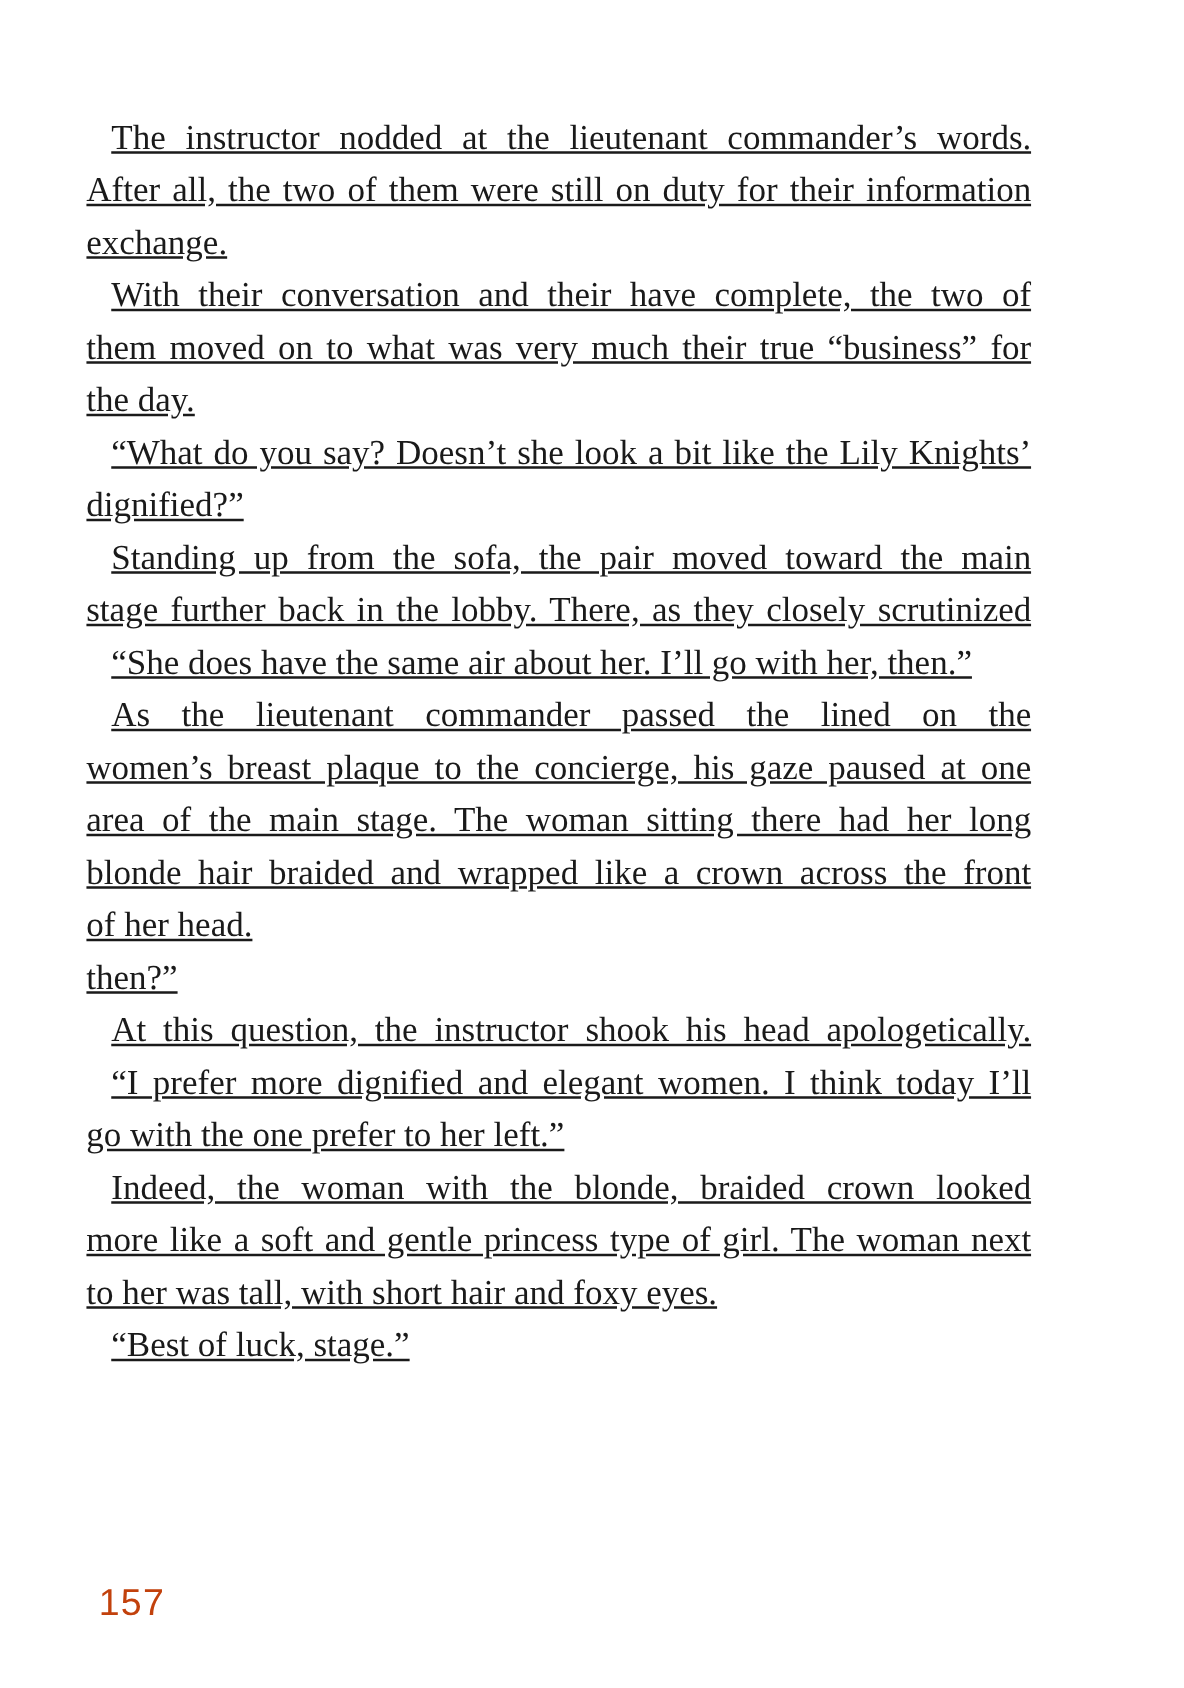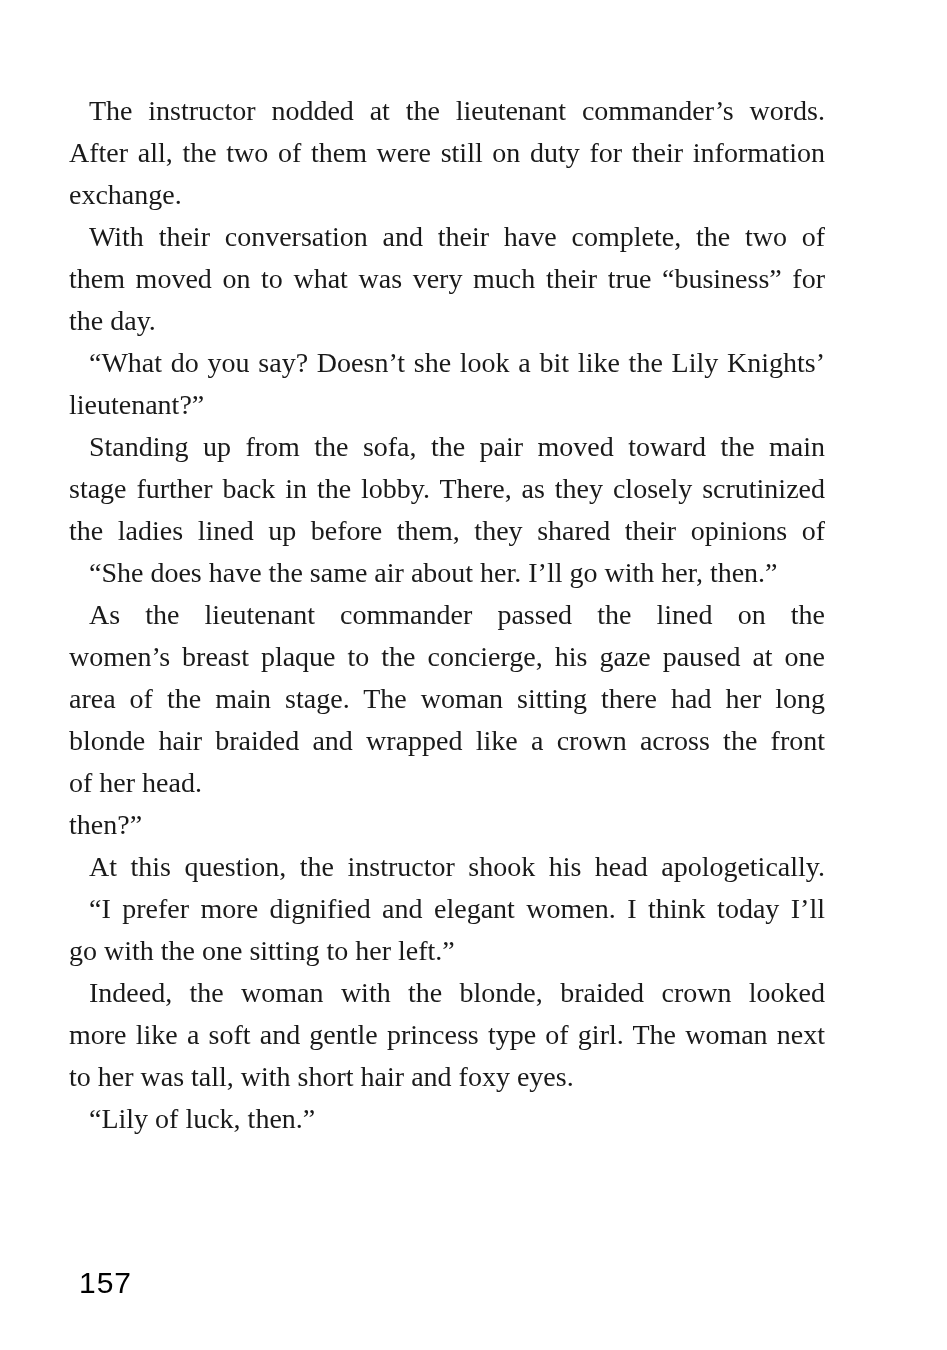--- a/index.html
+++ b/index.html
@@ -26,88 +26,88 @@
   }
   .paragraph {
     margin: 0;
     padding: 0;
   }
   .line {
     height: 42px;
     overflow: hidden;
     text-align: justify;
     text-align-last: justify;
+    text-decoration: underline;
   }
   .line.first {
     text-indent: 20px;
   }
   .line.last {
     text-align-last: left;
   }
   .line.last.force-justify {
     text-align-last: justify;
   }
   .page-number {
     position: absolute;
     left: 79px;
     top: 1266px;
     font-family: "Liberation Sans", sans-serif;
     font-size: 30px;
     font-weight: 400;
     letter-spacing: 1px;
-    color: #000000;
+    color: #c2410c;
   }
 </style>
 </head>
 <body>
 
 <div class="page">
   <div class="text-block">
       <div class="paragraph">
         <div class="line first">The instructor nodded at the lieutenant commander’s words.</div>
         <div class="line">After all, the two of them were still on duty for their information</div>
         <div class="line last">exchange.</div>
       </div>
       <div class="paragraph">
         <div class="line first">With their conversation and their have complete, the two of</div>
         <div class="line">them moved on to what was very much their true “business” for</div>
         <div class="line last">the day.</div>
       </div>
       <div class="paragraph">
         <div class="line first">“What do you say? Doesn’t she look a bit like the Lily Knights’</div>
-        <div class="line last">lieutenant?”</div>
+        <div class="line last">dignified?”</div>
       </div>
       <div class="paragraph">
         <div class="line first">Standing up from the sofa, the pair moved toward the main</div>
         <div class="line">stage further back in the lobby. There, as they closely scrutinized</div>
-        <div class="line">the ladies lined up before them, they shared their opinions of</div>
       </div>
       <div class="paragraph">
         <div class="line first last">“She does have the same air about her. I’ll go with her, then.”</div>
       </div>
       <div class="paragraph">
         <div class="line first">As the lieutenant commander passed the lined on the</div>
         <div class="line">women’s breast plaque to the concierge, his gaze paused at one</div>
         <div class="line">area of the main stage. The woman sitting there had her long</div>
         <div class="line">blonde hair braided and wrapped like a crown across the front</div>
         <div class="line last">of her head.</div>
       </div>
       <div class="paragraph">
         <div class="line last">then?”</div>
       </div>
       <div class="paragraph">
         <div class="line first last force-justify">At this question, the instructor shook his head apologetically.</div>
       </div>
       <div class="paragraph">
         <div class="line first">“I prefer more dignified and elegant women. I think today I’ll</div>
-        <div class="line last">go with the one sitting to her left.”</div>
+        <div class="line last">go with the one prefer to her left.”</div>
       </div>
       <div class="paragraph">
         <div class="line first">Indeed, the woman with the blonde, braided crown looked</div>
         <div class="line">more like a soft and gentle princess type of girl. The woman next</div>
         <div class="line last">to her was tall, with short hair and foxy eyes.</div>
       </div>
       <div class="paragraph">
-        <div class="line first last">“Lily of luck, then.”</div>
+        <div class="line first last">“Best of luck, stage.”</div>
       </div>
     </div>
   <div class="page-number">157</div>
 </div>
 
 </body></html>

